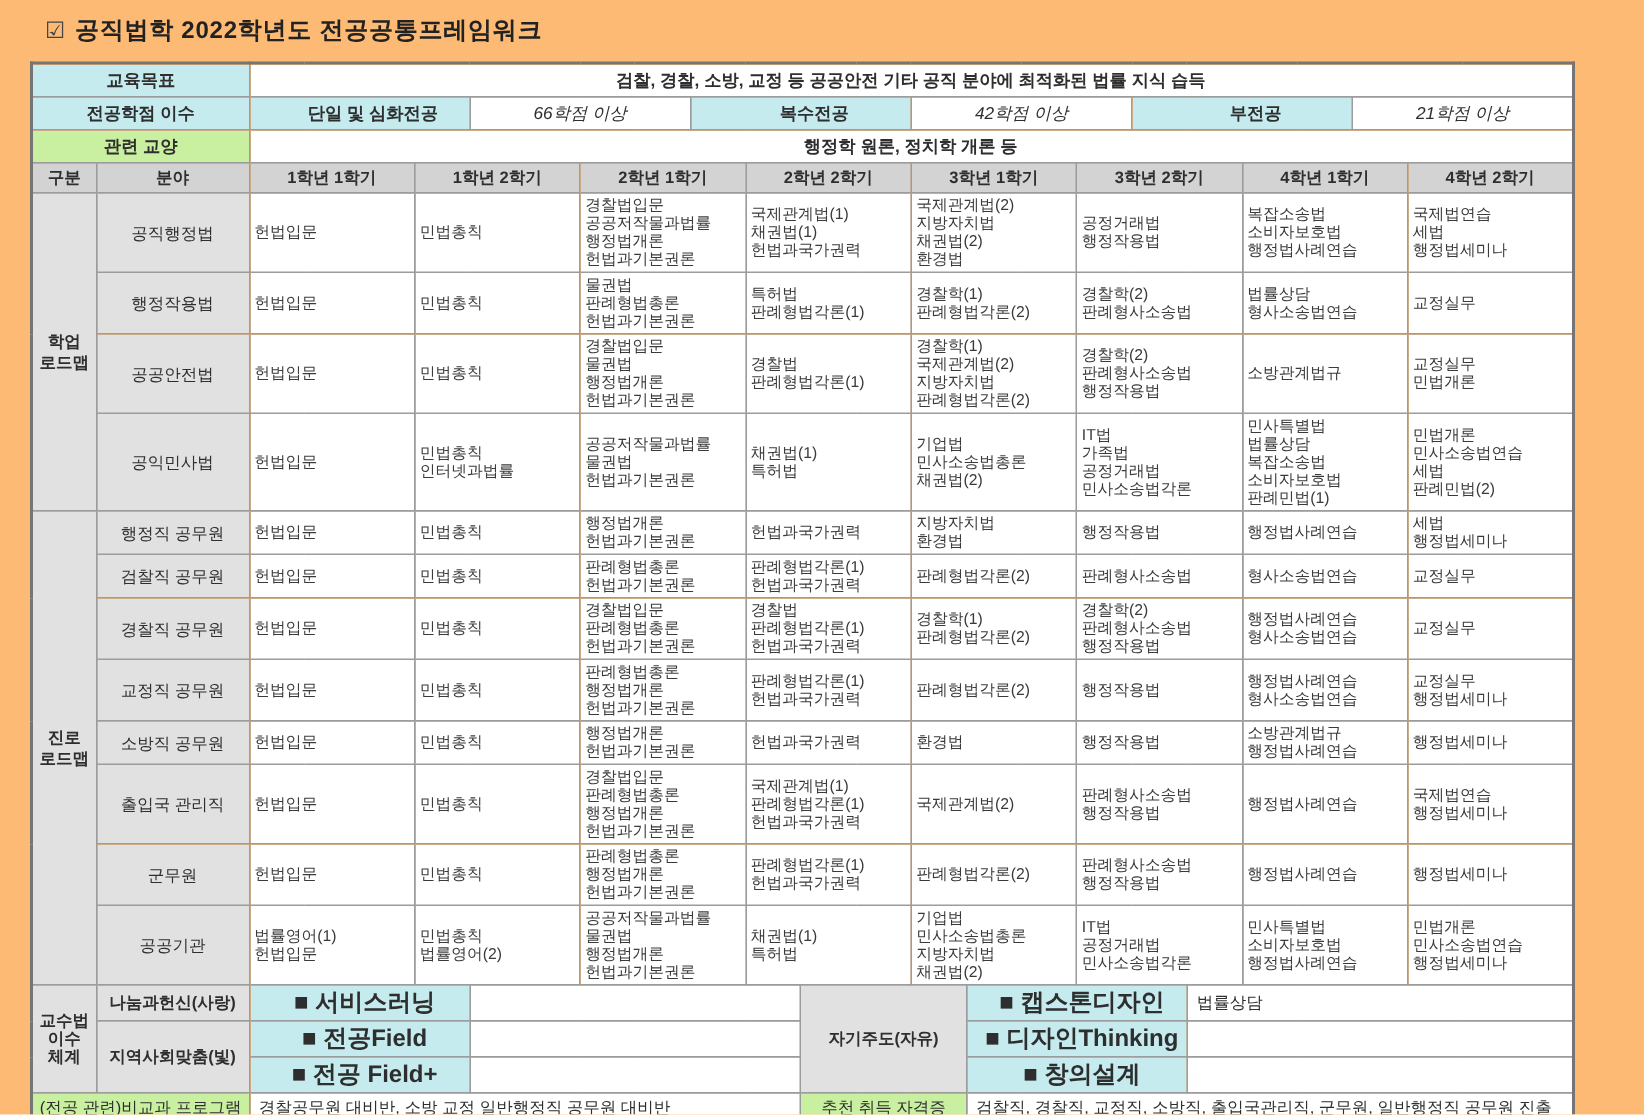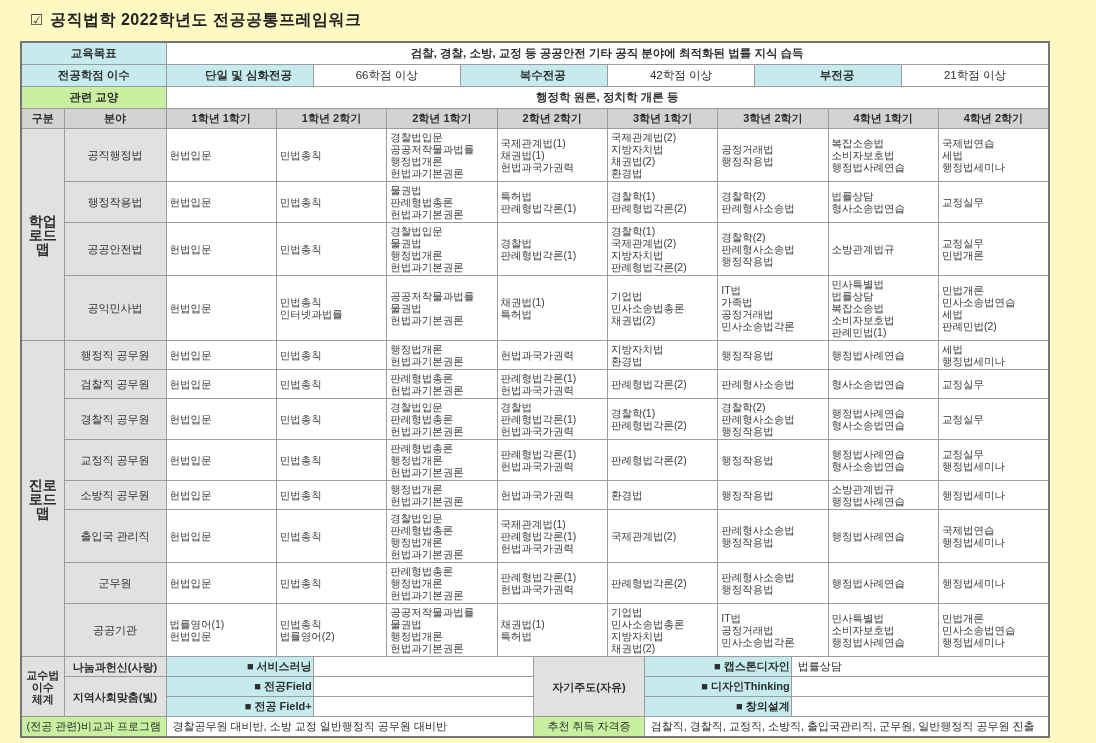--- a/index.html
+++ b/index.html
@@ -1,35 +1,35 @@
 <!DOCTYPE html>
 <html><head>
 <meta charset="utf-8">
 <style>
   html,body{margin:0;padding:0;background:#ffffff;font-family:"Liberation Sans","DejaVu Sans",sans-serif;color:#2e2e2e;}
-  .page{width:1096px;height:743px;overflow:hidden;background:#fef9c3;}
+  .page{width:1096px;height:743px;overflow:hidden;background:#fdba74;}
   .title{margin:10px 0 10px 30px;font-size:16px;font-weight:bold;color:#222;letter-spacing:0.5px;}
   .title .chk{font-size:15px;margin-right:6px;color:#444;}
   table.frame{border-collapse:collapse;table-layout:fixed;width:1028px;margin-left:20px;border:2px solid #757575;}
   table.frame td{border:1px solid #9c9c9c;vertical-align:middle;overflow:hidden;}
   
   .lbl{background:#c5ebee;font-weight:bold;text-align:center;font-size:11.5px;height:19px;}
   .lbl-green{background:#c9f0a0;font-weight:bold;text-align:center;font-size:11.5px;height:19px;}
   .topval{background:#fff;text-align:center;font-size:11.5px;font-weight:bold;}
   .credcell-c{background:#c5ebee;font-weight:bold;text-align:center;font-size:11.5px;padding-left:19px;}
-  .credcell-w{background:#fff;text-align:center;font-size:11.5px;}
+  .credcell-w{background:#fff;text-align:center;font-size:11.5px;font-style:italic;}
   
   .colhead{background:#d3d3d3;font-weight:bold;text-align:center;font-size:11px;height:17px;}
   
-  .group-cell{background:#e1e1e1;font-weight:bold;text-align:center;font-size:14px;white-space:pre-line;line-height:14px;}
+  .group-cell{background:#e1e1e1;font-weight:bold;text-align:center;font-size:11px;white-space:pre-line;line-height:14px;}
   .field-cell{background:#e1e1e1;font-weight:normal;text-align:center;font-size:11px;}
   .course-cell{background:#fff;font-size:10.5px;line-height:12px;text-align:left;padding:2px 3px;white-space:pre-line;color:#3a3a3a;}
   
   .b-gray{background:#e1e1e1;font-weight:bold;text-align:center;font-size:11px;white-space:pre-line;line-height:12px;}
-  .b-cyan{background:#c5ebee;font-weight:bold;text-align:right;font-size:11px;padding-left:8px;height:17px;}
+  .b-cyan{background:#c5ebee;font-weight:bold;text-align:center;font-size:16px;padding-left:8px;height:17px;}
   .b-green{background:#c9f0a0;font-weight:normal;text-align:center;font-size:11px;height:17px;}
   .b-white{background:#fff;font-size:11px;text-align:left;padding-left:6px;}
 </style>
 </head>
 <body>
 
 <div class="page">
   <div class="title"><span class="chk">☑</span><span>공직법학 2022학년도 전공공통프레임워크</span></div>
 
   <table class="frame">

